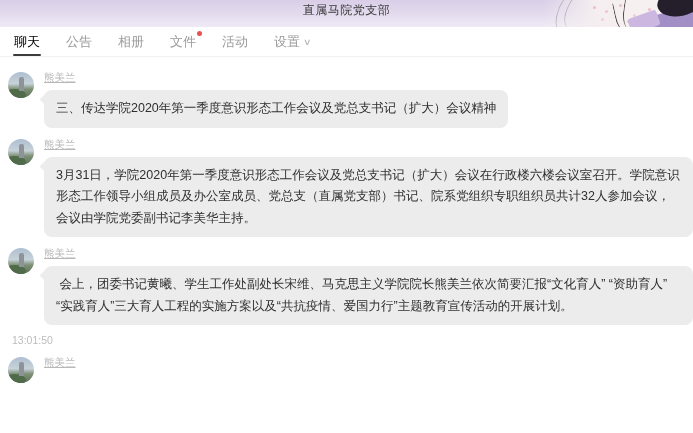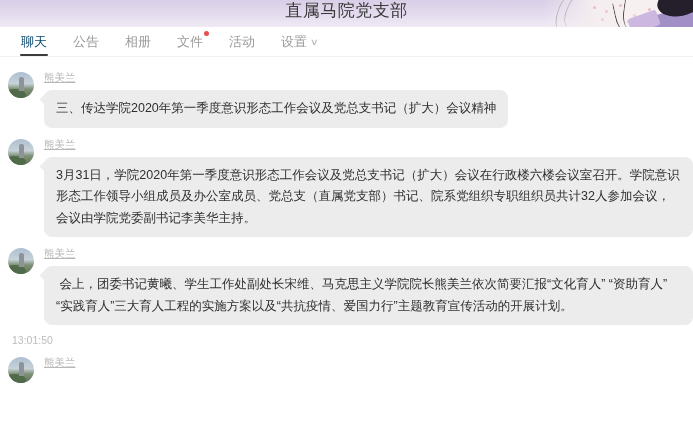--- a/index.html
+++ b/index.html
@@ -44,32 +44,32 @@
     position:absolute; right:-6px; top:11px; width:52px; height:22px;
     background:#a18fc6; transform:rotate(-14deg); border-radius:4px 10px 2px 8px;
   }
   .art-cloth2 {
     position:absolute; right:34px; top:14px; width:30px; height:16px;
     background:#cbb7e0; transform:rotate(-20deg); border-radius:3px;
   }
   .banner-title {
     position:absolute; left:0; right:0; top:0; height:21px;
     display:flex; align-items:center; justify-content:center;
-    font-size:17px; color:#3a3a3a; letter-spacing:0.5px;
+    font-size:12px; color:#3a3a3a; letter-spacing:0.5px;
   }
   
   .tabbar {
     display:flex; align-items:stretch; height:30px; background:#fff;
     border-bottom:1px solid #f1f1f1; padding-left:14px;
   }
   .tab {
     position:relative; display:flex; align-items:center;
     font-size:13px; color:#9b9b9b; margin-right:26px; cursor:pointer;
   }
-  .tab.active { color:#0c4a6e;margin-left:7px; }
+  .tab.active { color:#000000; }
   .tab.active::after {
     content:""; position:absolute; left:50%; transform:translateX(-50%);
     bottom:0; width:28px; height:2.5px; background:#3b3b3b; border-radius:1px;
   }
   .tab .dot {
     position:absolute; top:4px; right:-6px; width:5px; height:5px;
     border-radius:50%; background:#e94f4f;
   }
   .tab .chev { font-size:9px; color:#b5b5b5; margin-left:4px; transform:scaleX(1.3); }
   

